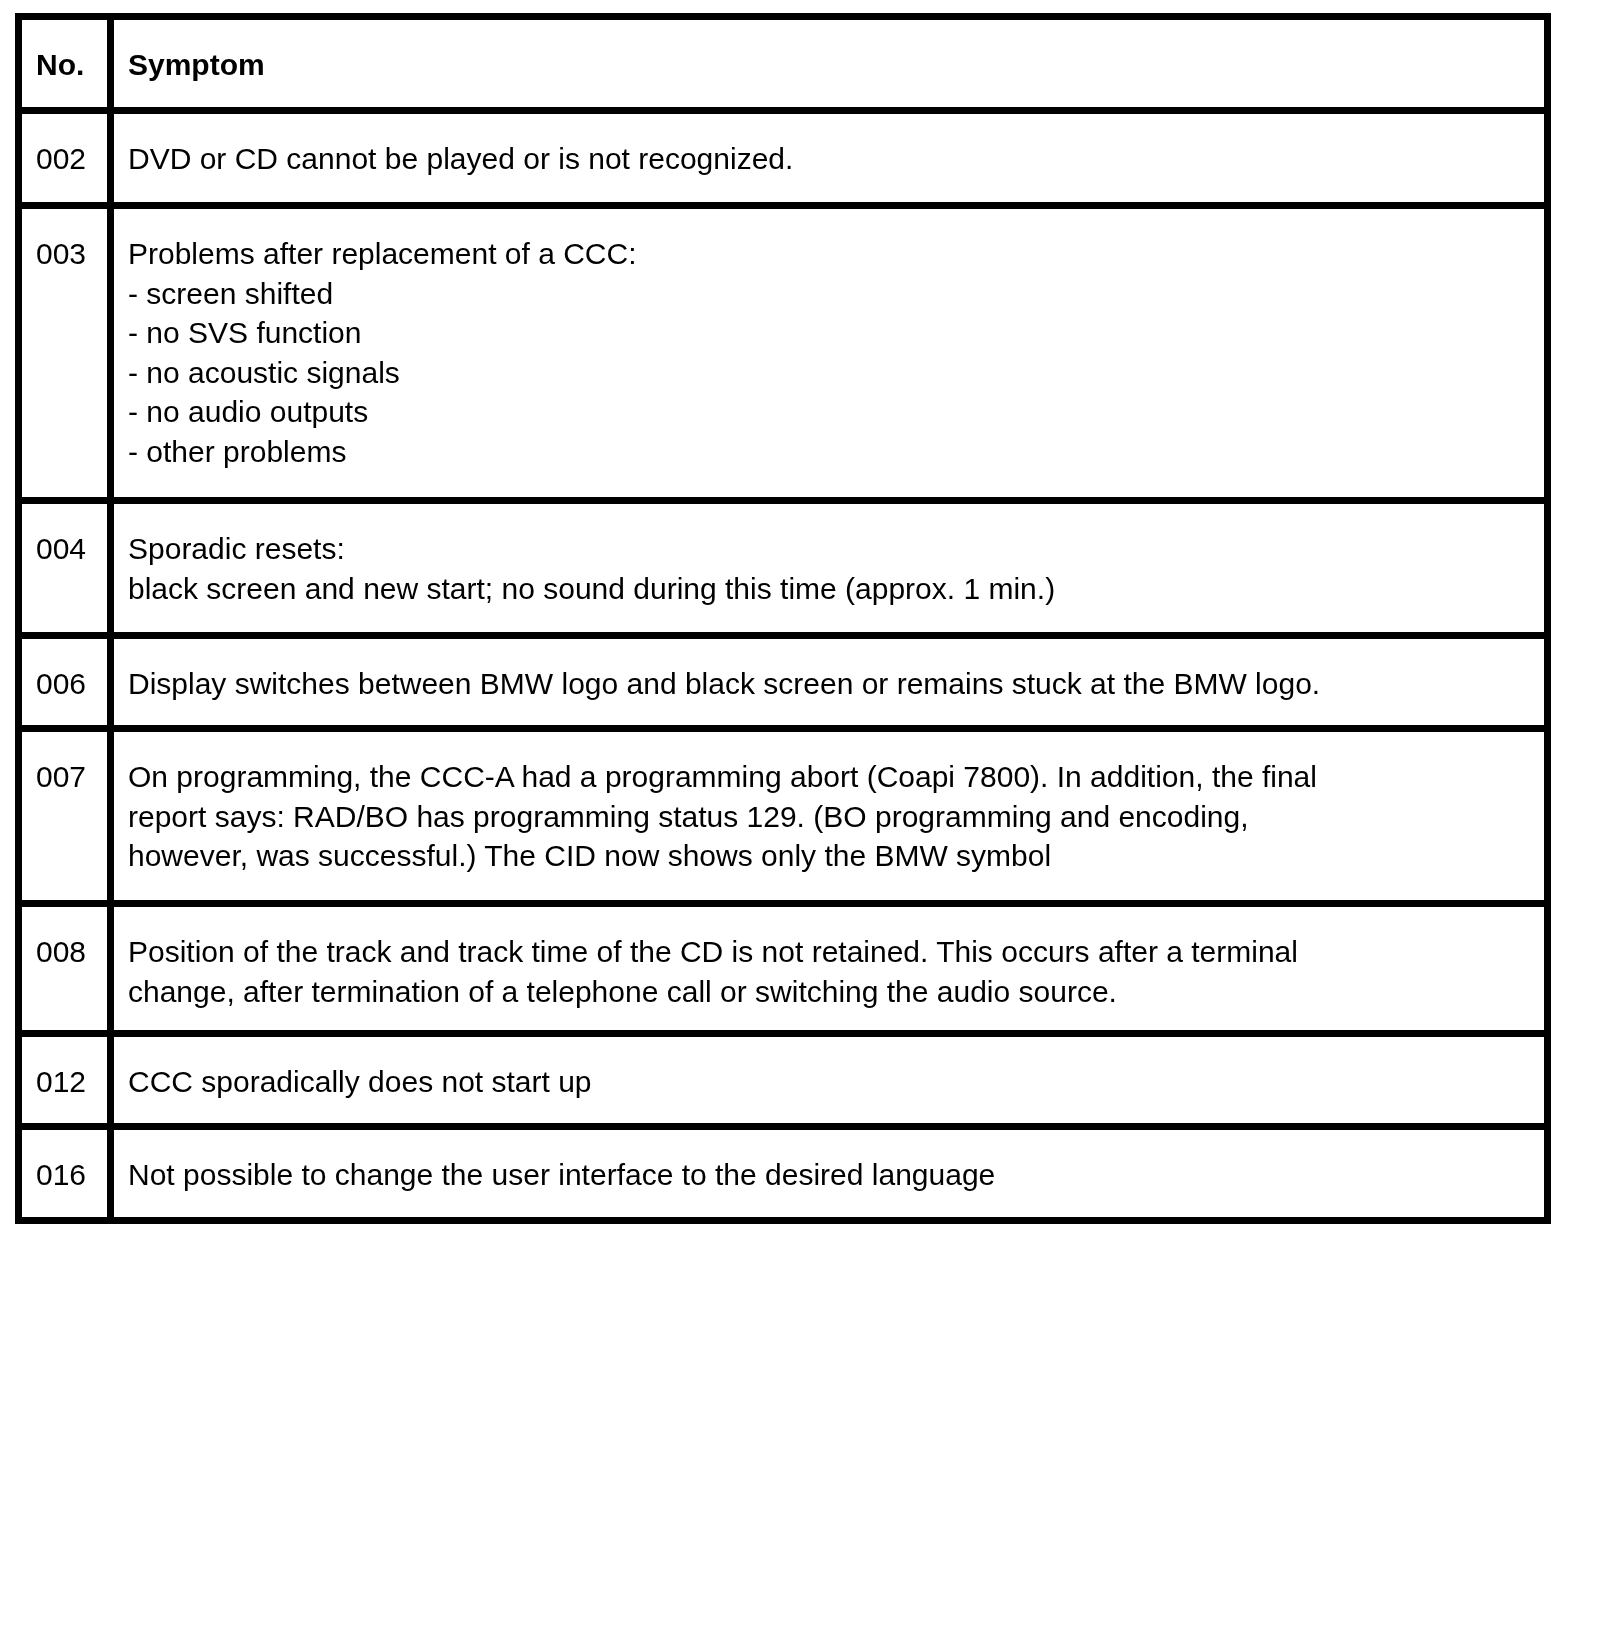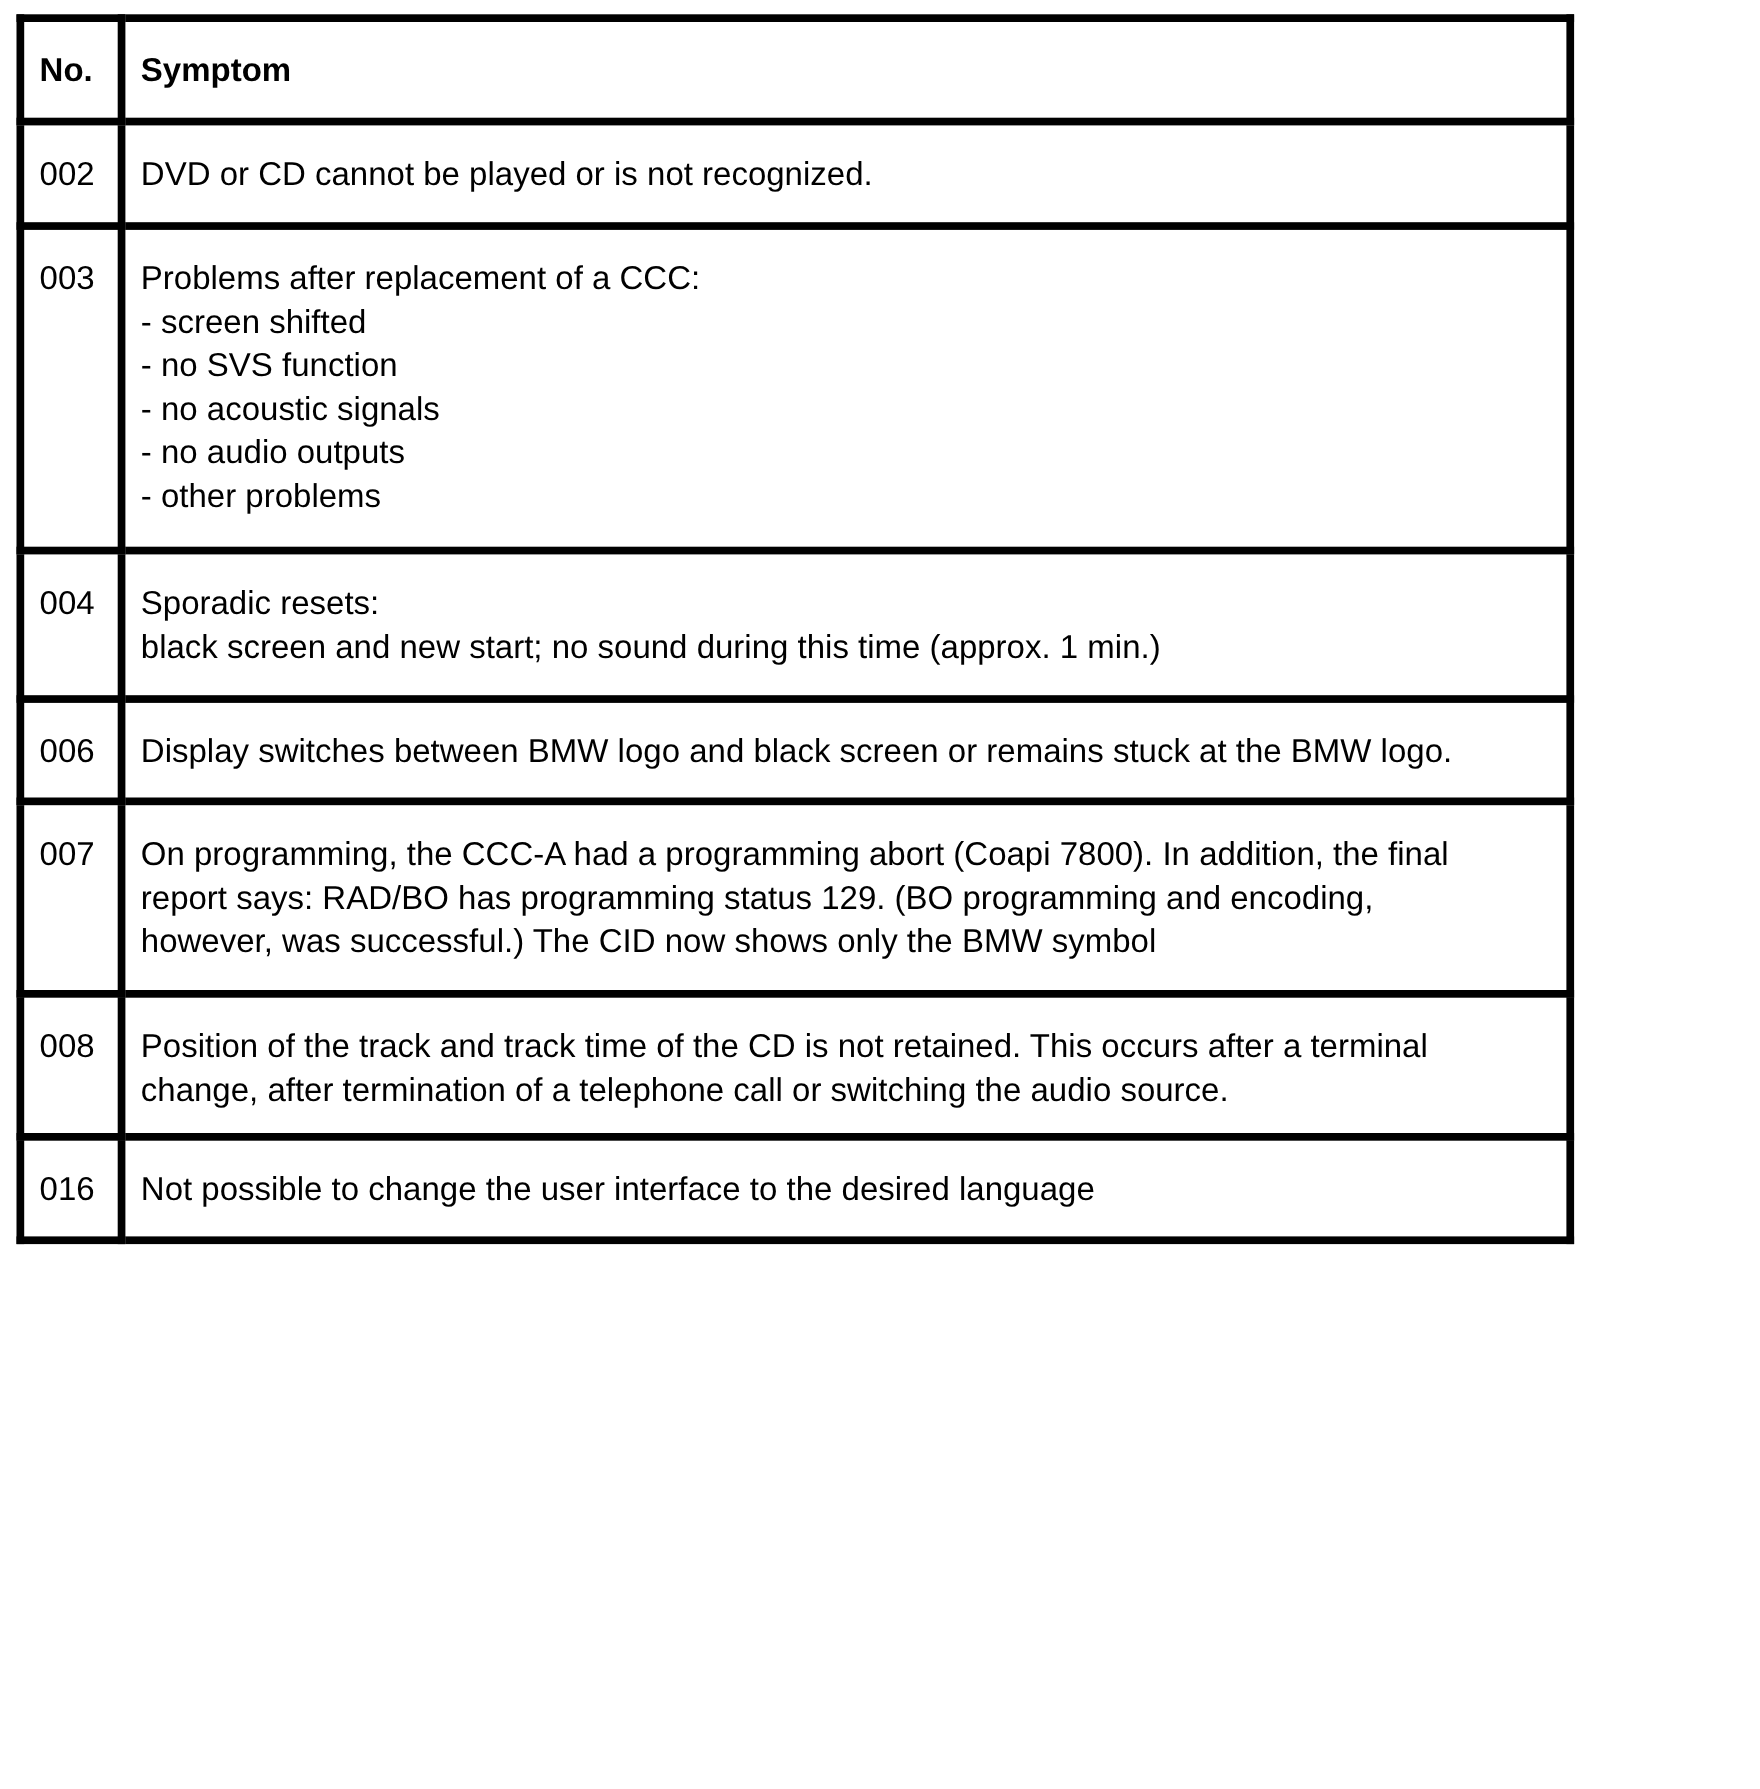--- a/index.html
+++ b/index.html
@@ -1,19 +1,19 @@
 <!DOCTYPE html>
 <html><head>
 <meta charset="utf-8">
 <style>
   html, body { margin: 0; padding: 0; background: #ffffff; }
   body { width: 1600px; height: 1626px; position: relative; overflow: hidden;
          font-family: "Liberation Sans", "DejaVu Sans", sans-serif; color: #000; }
   table.symptoms {
-    position: absolute; left: 15px; top: 13px; width: 1416px;
+    position: absolute; left: 15px; top: 13px; width: 1536px;
     border-collapse: collapse; table-layout: fixed;
     border: 7px solid #000;
   }
   table.symptoms td, table.symptoms th {
     border: 7px solid #000;
     vertical-align: top; text-align: left;
     font-size: 30px; line-height: 39.5px;
     padding: 0;
   }
   col.c-no { width: 92px; }
@@ -76,20 +76,26 @@
           <span class="line">however, was successful.) The CID now shows only the BMW symbol</span>
         </td>
       </tr>
       <tr style="height: 130px;">
         <td class="cell-no">008</td>
         <td class="cell-sym">
           <span class="line">Position of the track and track time of the CD is not retained. This occurs after a terminal</span>
           <span class="line">change, after termination of a telephone call or switching the audio source.</span>
         </td>
       </tr>
+      <tr style="height: 93px;">
+        <td class="cell-no">012</td>
+        <td class="cell-sym">
+          <span class="line">CCC sporadically does not start up</span>
+        </td>
+      </tr>
       <tr style="height: 94px;">
         <td class="cell-no">016</td>
         <td class="cell-sym">
           <span class="line">Not possible to change the user interface to the desired language</span>
         </td>
       </tr>
     </tbody>
 </table>
 
 </body></html>

